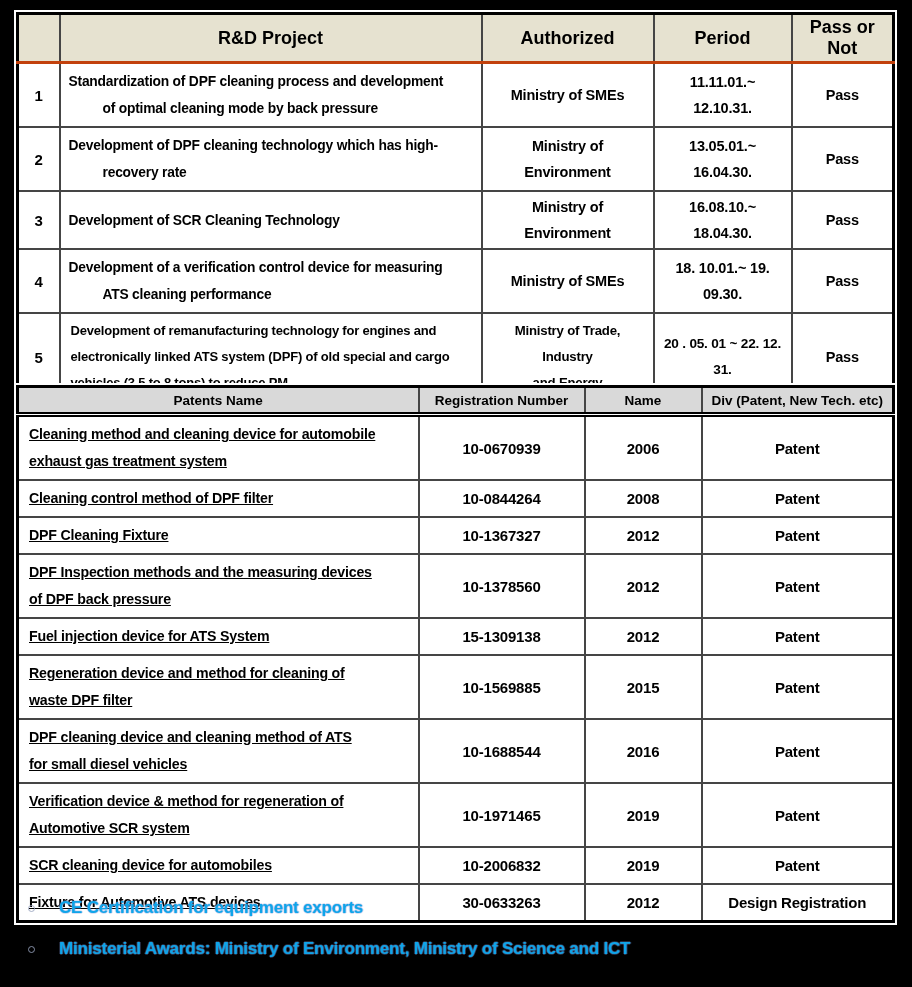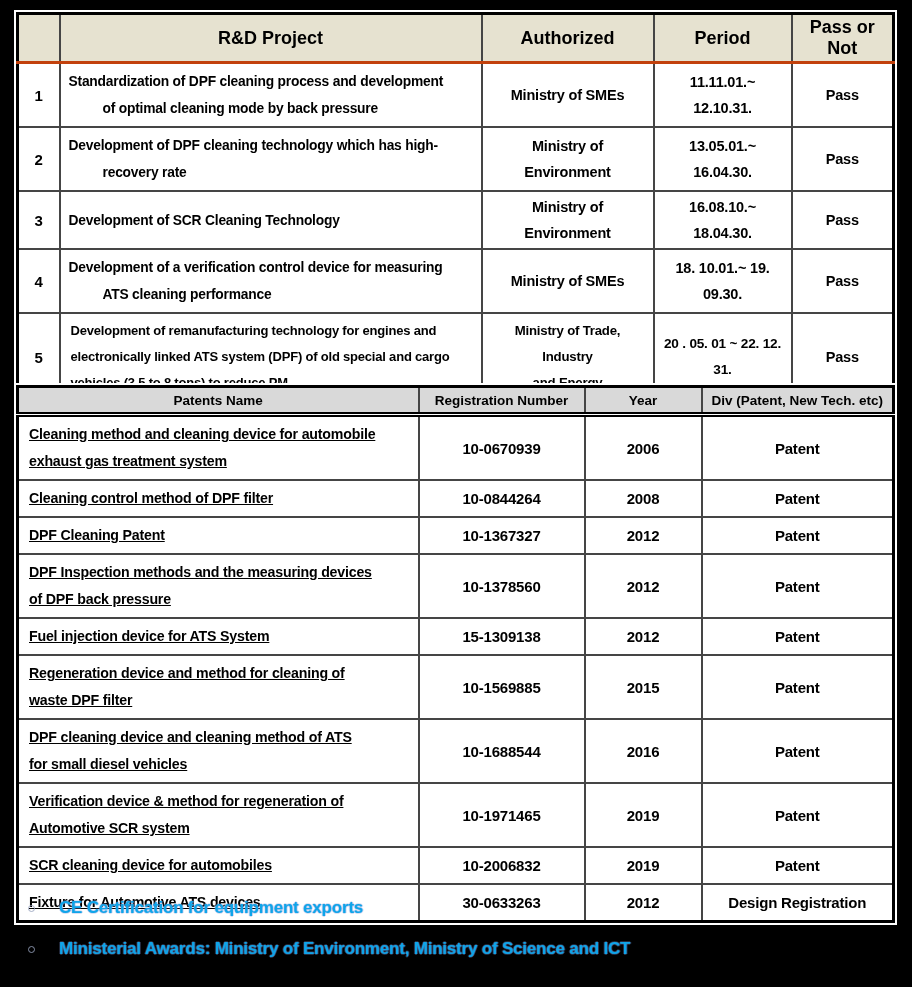--- a/index.html
+++ b/index.html
@@ -130,38 +130,38 @@
   <colgroup>
     <col style="width:401px">
         <col style="width:166px">
         <col style="width:117px">
         <col style="width:192px">
   </colgroup>
   <tbody>
         <tr class="pat-head" style="height:28px">
     <th style="background-color: rgb(217, 217, 217);">Patents Name</th>
     <th style="background-color: rgb(217, 217, 217);">Registration Number</th>
-    <th style="background-color: rgb(217, 217, 217);">Year</th>
+    <th style="background-color: rgb(217, 217, 217);">Name</th>
     <th style="background-color: rgb(217, 217, 217);">Div (Patent, New Tech. etc)</th>
   </tr>
   <tr style="height:54px">
     <td class="cell-name">Cleaning method and cleaning device for automobile
 exhaust gas treatment system</td>
     <td class="cell-center">10-0670939</td>
     <td class="cell-center">2006</td>
     <td class="cell-center">Patent</td>
   </tr>
   <tr style="height:33px">
     <td class="cell-name">Cleaning control method of DPF filter</td>
     <td class="cell-center">10-0844264</td>
     <td class="cell-center">2008</td>
     <td class="cell-center">Patent</td>
   </tr>
   <tr style="height:33px">
-    <td class="cell-name">DPF Cleaning Patent</td>
+    <td class="cell-name">DPF Cleaning Fixture</td>
     <td class="cell-center">10-1367327</td>
     <td class="cell-center">2012</td>
     <td class="cell-center">Patent</td>
   </tr>
   <tr style="height:54px">
     <td class="cell-name">DPF Inspection methods and the measuring devices
 of DPF back pressure</td>
     <td class="cell-center">10-1378560</td>
     <td class="cell-center">2012</td>
     <td class="cell-center">Patent</td>

